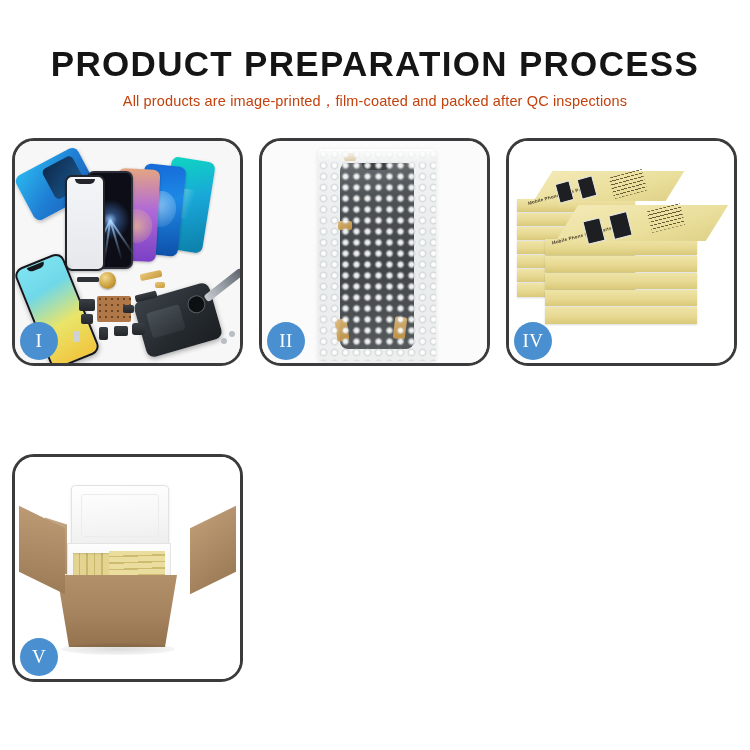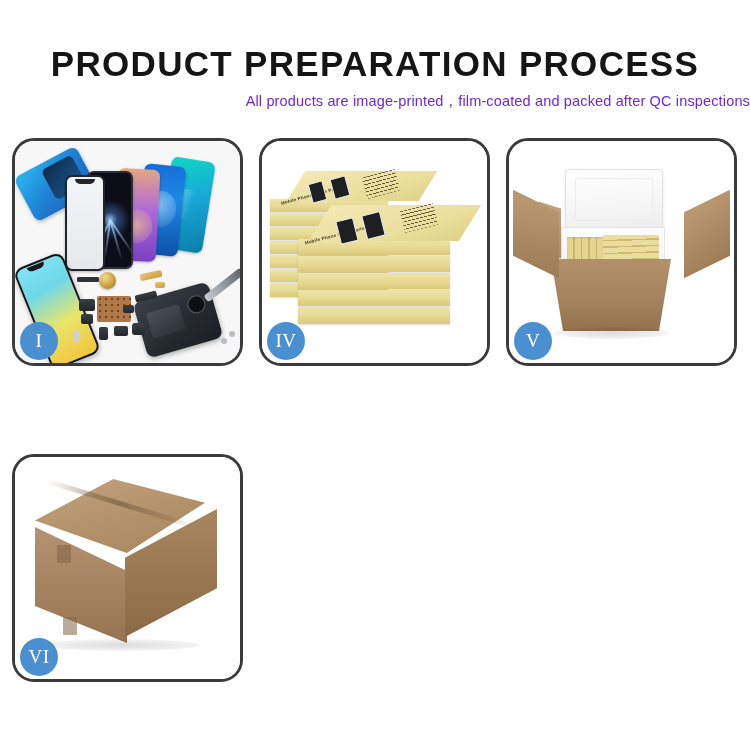--- a/index.html
+++ b/index.html
@@ -37,24 +37,23 @@
     letter-spacing: 1.3px;
     color: #151515;
     font-family: "Liberation Sans", sans-serif;
     white-space: nowrap;
   }
   .subtitle {
     margin: 0;
     padding-top: 8px;
     font-size: 14.5px;
     line-height: 18px;
-    color: #6d28d9;
+    color: #c2410c;
     letter-spacing: 0.15px;
     white-space: nowrap;
-    text-align: right;
   }
 
   
   .grid {
     position: absolute;
     left: 12px;
     top: 138px;
     width: 726px;
     height: 550px;
     display: grid;
@@ -383,20 +382,35 @@
         <div class="flex" style="left:120px;top:152px;width:22px;height:7px;transform:rotate(-14deg);"></div>
         <div class="gold" style="left:125px;top:131px;width:22px;height:7px;transform:rotate(-12deg);"></div>
         <div class="gold" style="left:140px;top:141px;width:10px;height:6px;"></div>
         <div class="cmp" style="left:58px;top:190px;width:7px;height:11px;border-radius:2px;background:#cdd2d6;"></div>
         <div class="cmp" style="left:214px;top:190px;width:6px;height:6px;border-radius:50%;background:#b9bec3;"></div>
         <div class="cmp" style="left:206px;top:197px;width:6px;height:6px;border-radius:50%;background:#b9bec3;"></div>
       </div>
       <div class="badge">I</div>
     </div>
 
+    <div class="panel p2">
+      <div class="stage">
+        <div class="bg"></div>
+        <div class="bubblebag">
+          <div class="innerscreen"></div>
+          <div class="tape" style="left:26px;top:4px;width:12px;height:8px;"></div>
+          <div class="tape" style="left:20px;top:72px;width:14px;height:9px;"></div>
+          <div class="tape" style="left:18px;top:170px;width:12px;height:22px;transform:rotate(-8deg);"></div>
+          <div class="tape" style="left:76px;top:168px;width:12px;height:22px;transform:rotate(7deg);"></div>
+          <div class="bubbles"></div>
+        </div>
+        <div class="baglip"></div>
+      </div>
+      <div class="badge">II</div>
+    </div>
 
 
     <div class="panel p4">
       <div class="stage">
         <div class="bg"></div>
 
         <div class="kbox" style="left:8px;top:58px;width:118px;height:13px;"></div>
         <div class="kbox" style="left:8px;top:72px;width:118px;height:13px;"></div>
         <div class="kbox" style="left:8px;top:86px;width:118px;height:13px;"></div>
         <div class="kbox" style="left:8px;top:100px;width:118px;height:13px;"></div>
@@ -435,28 +449,15 @@
         <div class="innerboxes"></div>
         <div class="innerboxes2"></div>
         <div class="carton-body"></div>
         <div class="flap flap-l"></div>
         <div class="flap flap-r"></div>
         <div class="shadow-soft" style="left:46px;top:186px;width:114px;height:12px;"></div>
       </div>
       <div class="badge">V</div>
     </div>
 
-    <div class="panel p6">
-      <div class="stage">
-        <div class="bg"></div>
-        <div class="c6-top"></div>
-        <div class="c6-left"></div>
-        <div class="c6-right"></div>
-        <div class="c6-seam"></div>
-        <div class="c6-tape" style="left:42px;top:88px;"></div>
-        <div class="c6-tape" style="left:48px;top:160px;"></div>
-        <div class="shadow-soft" style="left:28px;top:182px;width:156px;height:12px;"></div>
-      </div>
-      <div class="badge">VI</div>
-    </div>
 
   </div>
 </div>
 
 </body></html>

